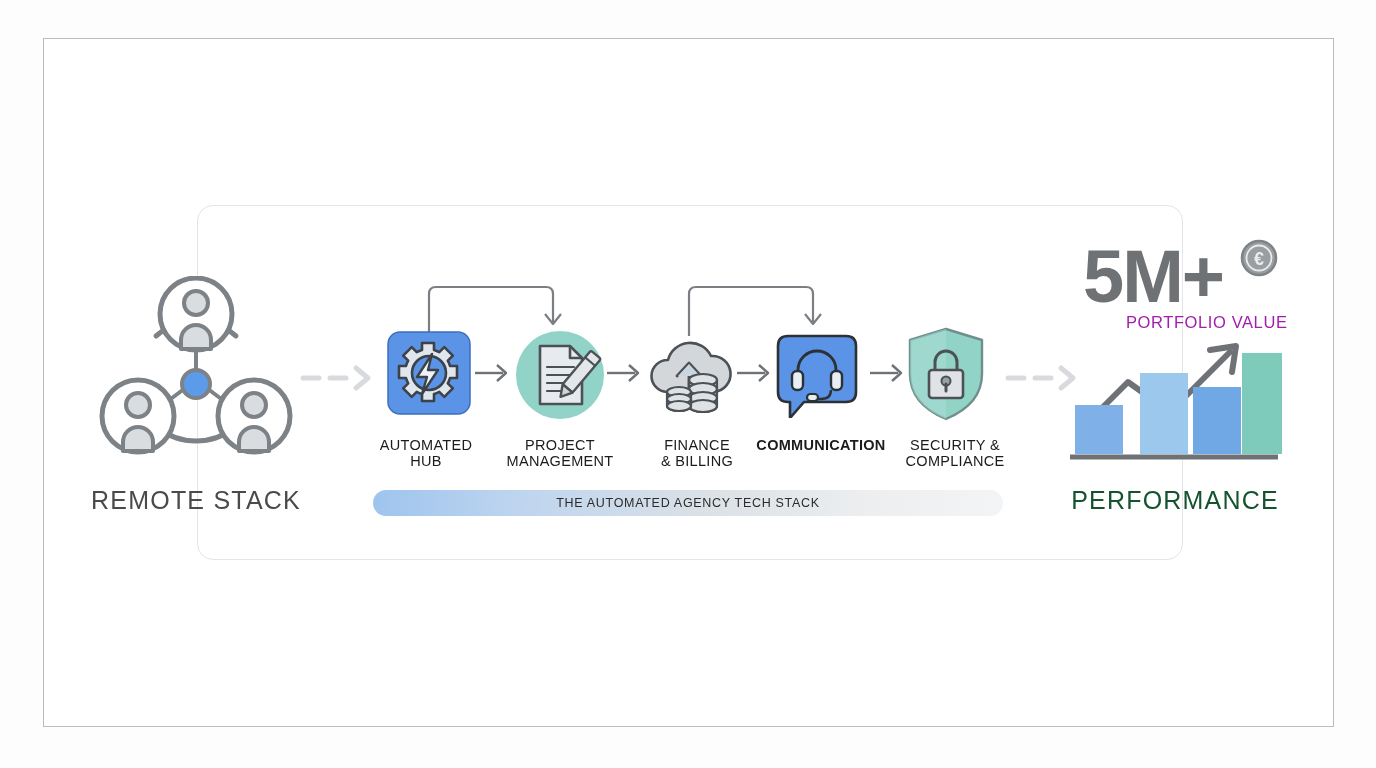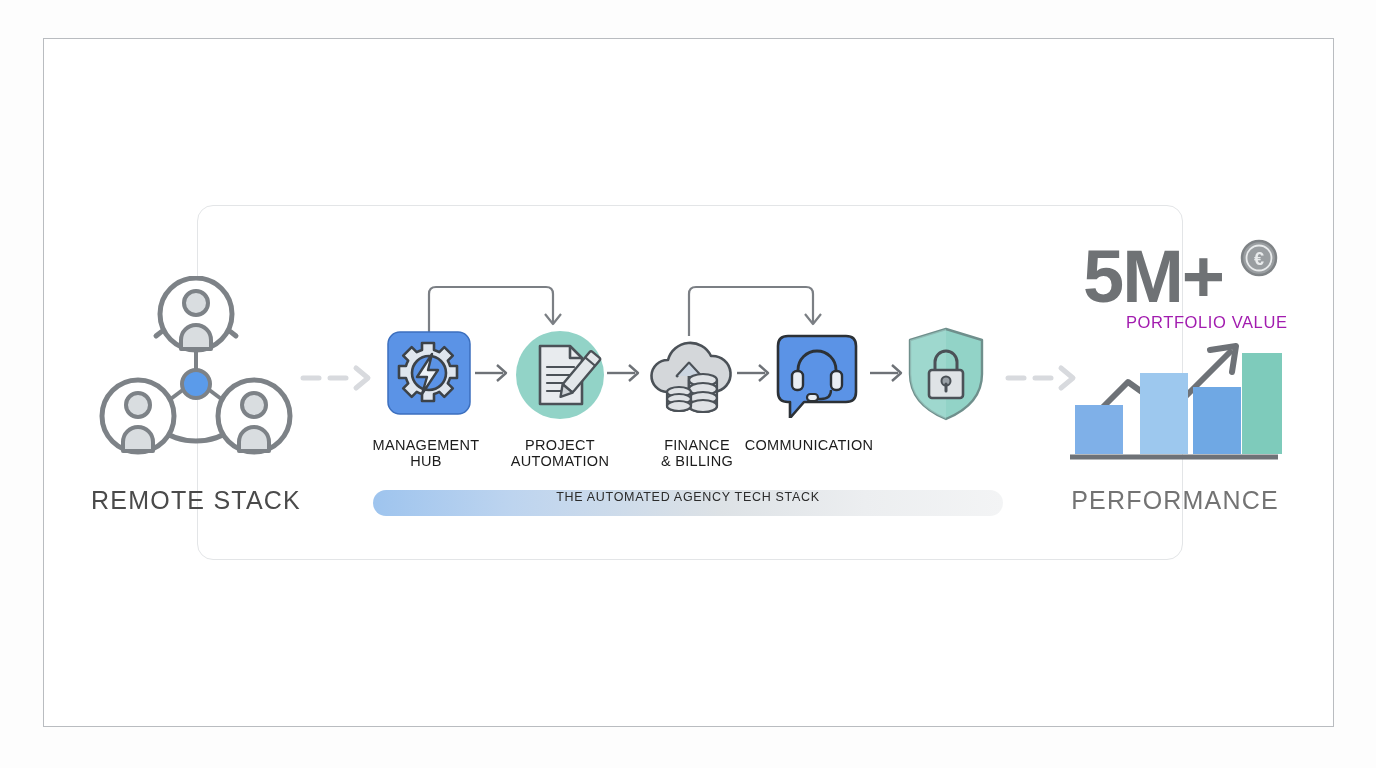--- a/index.html
+++ b/index.html
@@ -50,39 +50,39 @@
   }
 
   
   .loops { position: absolute; left: 373px; top: 280px; }
 
   
   .pill {
     position: absolute; left: 373px; top: 490px;
     width: 630px; height: 26px; border-radius: 13px;
     background: linear-gradient(90deg, #9ec4ee 0%, #bdd4ef 22%, #dde2e6 55%, #eceef0 78%, #f3f4f5 100%);
-    display: flex; align-items: flex-start; justify-content: center;
+    display: flex; align-items: center; justify-content: center;
   }
   .pill-text { font-size: 12.5px; color: #2b2b2b; letter-spacing: 0.7px; }
   .perf-headline {
     position: absolute; left: 1083px; top: 240px;
     font-size: 74px; font-weight: 700; color: #6f7275; letter-spacing: -2px;
     line-height: 74px;
     text-align: center;
   }
   .euro-badge { position: absolute; left: 1240px; top: 239px; }
   .perf-sub {
     position: absolute; left: 1086px; top: 313px;
     font-size: 16.5px; color: #a21caf; letter-spacing: 0.6px; margin-left: 40px;
   }
   .perf-chart { position: absolute; left: 1070px; top: 320px; width: 212px; height: 152px; }
   .perf-label {
     position: absolute; left: 1040px; top: 486px; width: 270px;
     text-align: center; font-size: 25px; letter-spacing: 1.2px;
-    color: #737373; font-weight: 300;
+    color: #14532d; font-weight: 300;
   }
 </style>
 </head>
 <body>
 
 <div id="stage">
 
   <div class="outer-frame"></div>
   <div class="stack-container"></div>
 
@@ -263,33 +263,37 @@
       <g stroke="#d8dade" stroke-width="5" stroke-linecap="round" fill="none">
         <line x1="3" y1="16" x2="19" y2="16"></line>
         <line x1="30" y1="16" x2="46" y2="16"></line>
         <polyline points="56,6 68,16 56,26" stroke-linejoin="round"></polyline>
       </g>
     </svg>
   </div>
 
   <div class="labels">
     <div class="node-label" style="left:-7px; width:120px;">
-      <div>MANAGEMENT</div>
+      <div>AUTOMATED</div>
       <div>HUB</div>
     </div>
     <div class="node-label" style="left:117px; width:140px;text-align:center;">
       <div>PROJECT</div>
-      <div>AUTOMATION</div>
+      <div>MANAGEMENT</div>
     </div>
     <div class="node-label" style="left:264px; width:120px;">
       <div>FINANCE</div>
       <div>&amp; BILLING</div>
     </div>
-    <div class="node-label" style="left:360px; width:152px;">
+    <div class="node-label" style="left:372px; width:152px;font-weight:bold;">
       <div>COMMUNICATION</div>
+    </div>
+    <div class="node-label" style="left:514px; width:136px;">
+      <div>SECURITY &amp;</div>
+      <div>COMPLIANCE</div>
     </div>
   </div>
 
   <div class="pill">
     <span class="pill-text">THE AUTOMATED AGENCY TECH STACK</span>
   </div>
 
   <div class="perf-headline">5M+</div>
 
   <div class="euro-badge">

